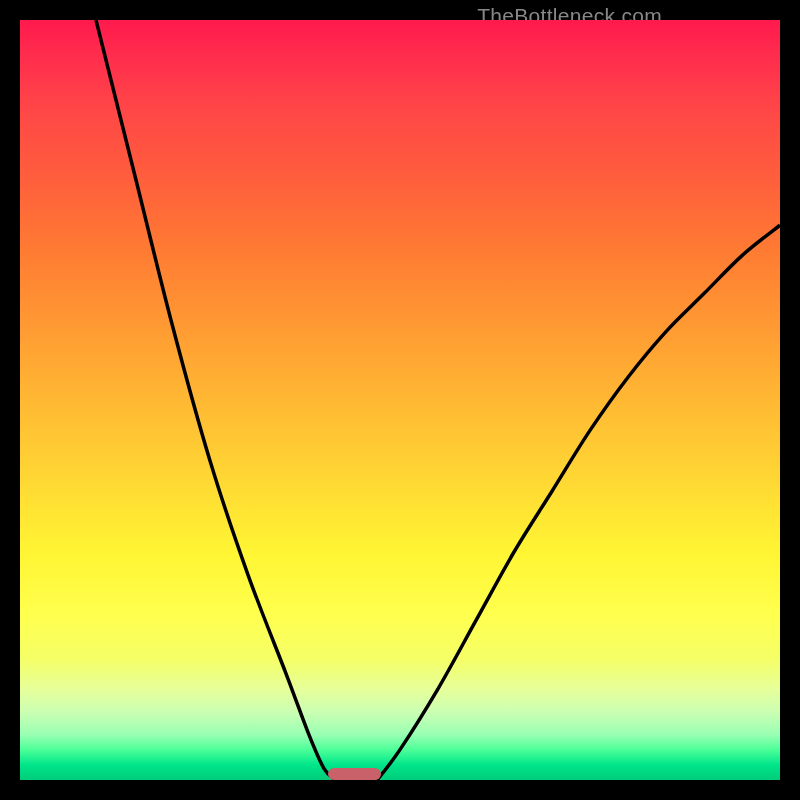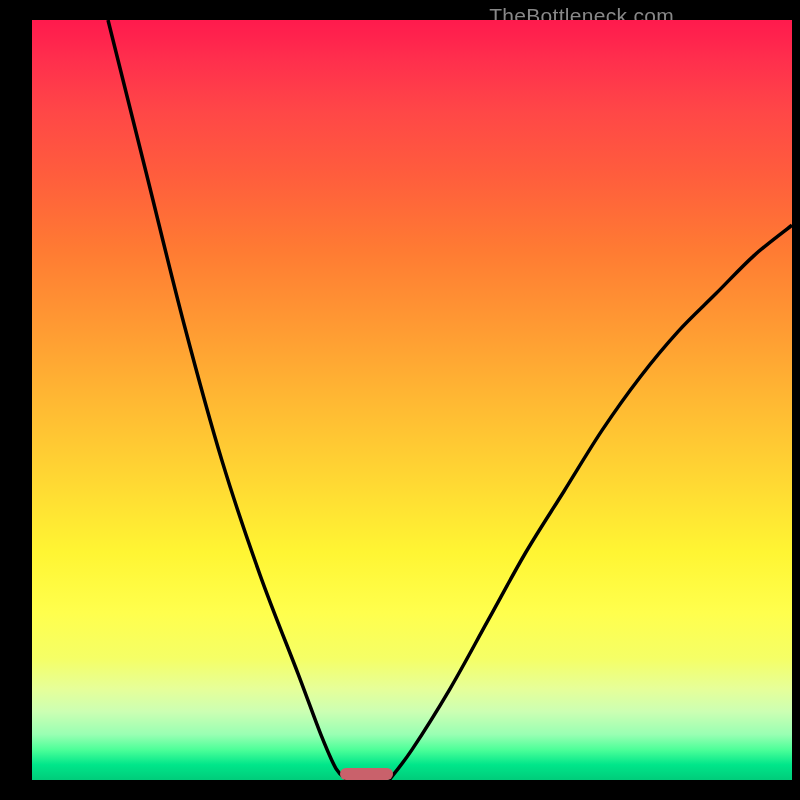--- a/index.html
+++ b/index.html
@@ -9,21 +9,20 @@
       background: #000;
       position: relative;
       font-family: Arial, sans-serif;
     }
     .chart-container {
       position: absolute;
       top: 0;
       left: 0;
       width: 684px;
       height: 800px;
-      margin-left: 12px;
     }
     .plot-area {
       position: absolute;
       top: 20px;
       left: 20px;
       width: 760px;
       height: 760px;
       background: linear-gradient(to bottom,
         #ff1a4d 0%,
         #ff2e4d 5%,

